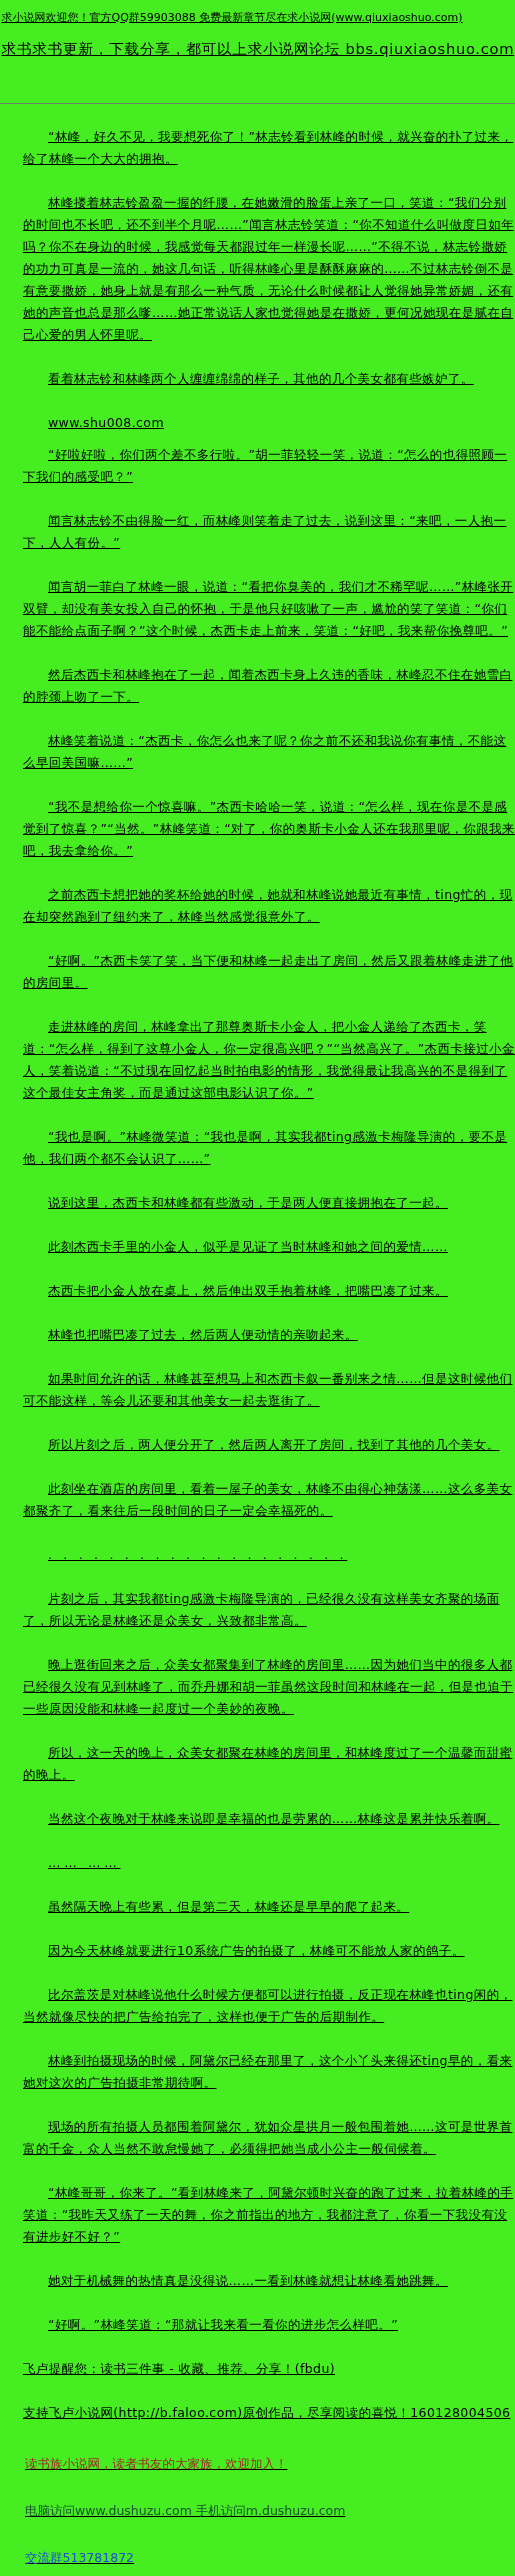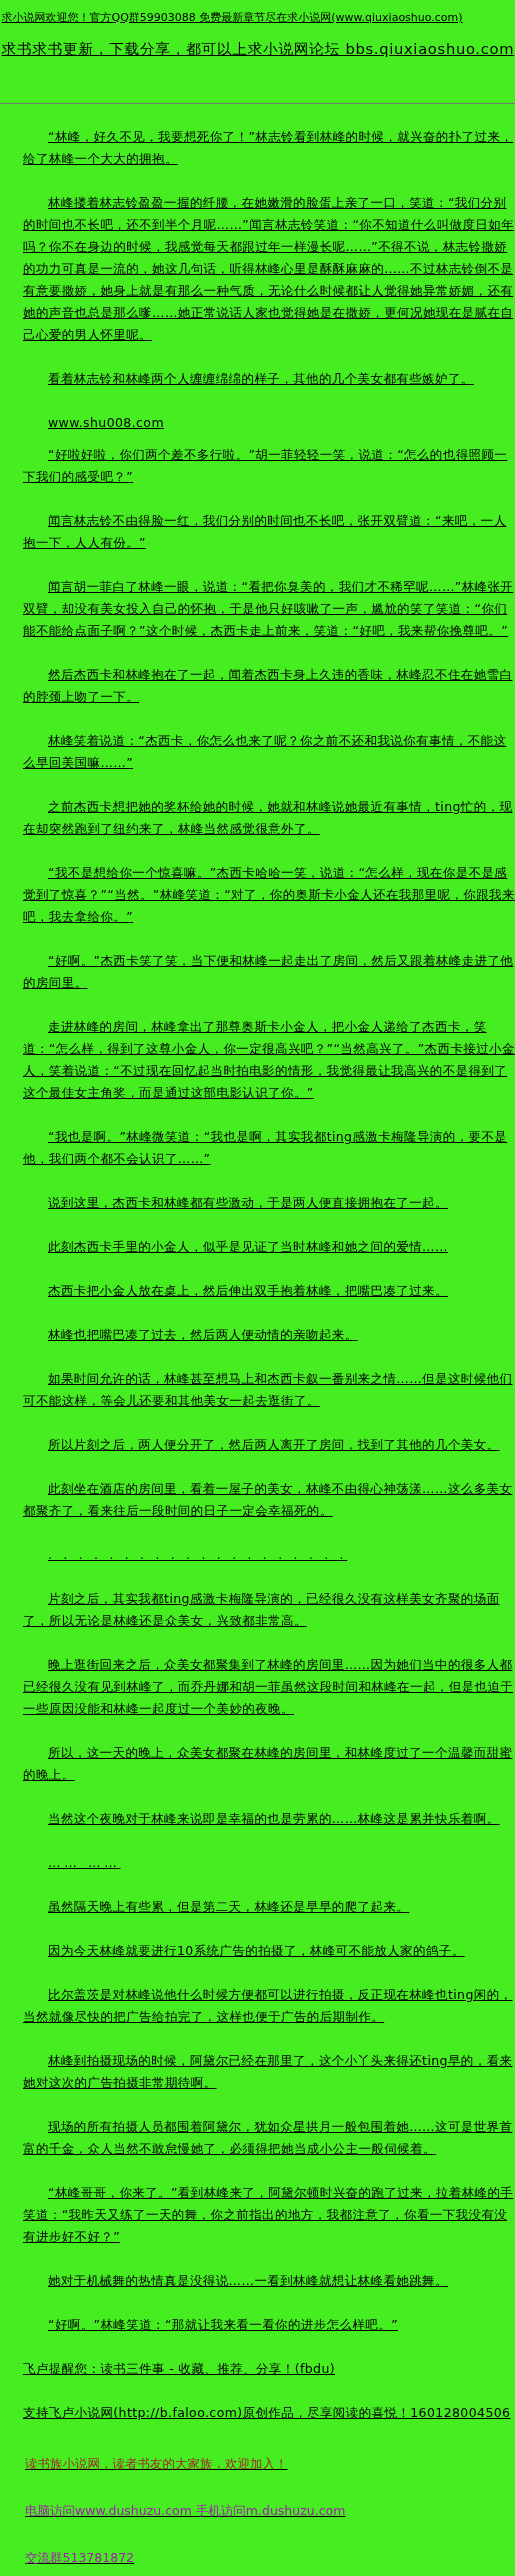--- a/index.html
+++ b/index.html
@@ -47,26 +47,26 @@
 
   <hr class="rule">
 
   <div>
 
   <p class="para">“林峰，好久不见，我要想死你了！”林志铃看到林峰的时候，就兴奋的扑了过来，给了林峰一个大大的拥抱。</p>
       <p class="para">林峰搂着林志铃盈盈一握的纤腰，在她嫩滑的脸蛋上亲了一口，笑道：“我们分别的时间也不长吧，还不到半个月呢……”闻言林志铃笑道：“你不知道什么叫做度日如年吗？你不在身边的时候，我感觉每天都跟过年一样漫长呢……”不得不说，林志铃撒娇的功力可真是一流的，她这几句话，听得林峰心里是酥酥麻麻的……不过林志铃倒不是有意要撒娇，她身上就是有那么一种气质，无论什么时候都让人觉得她异常娇媚，还有她的声音也总是那么嗲……她正常说话人家也觉得她是在撒娇，更何况她现在是腻在自己心爱的男人怀里呢。</p>
       <p class="para">看着林志铃和林峰两个人缠缠绵绵的样子，其他的几个美女都有些嫉妒了。</p>
       <p class="para ad">www.shu008.com</p>
       <p class="para tight">“好啦好啦，你们两个差不多行啦。”胡一菲轻轻一笑，说道：“怎么的也得照顾一下我们的感受吧？”</p>
-      <p class="para">闻言林志铃不由得脸一红，我们分别的时间也不长吧，张开双臂道：“来吧，一人抱一下，人人有份。”</p>
+      <p class="para">闻言林志铃不由得脸一红，而林峰则笑着走了过去，说到这里：“来吧，一人抱一下，人人有份。”</p>
       <p class="para">闻言胡一菲白了林峰一眼，说道：“看把你臭美的，我们才不稀罕呢……”林峰张开双臂，却没有美女投入自己的怀抱，于是他只好咳嗽了一声，尴尬的笑了笑道：“你们能不能给点面子啊？”这个时候，杰西卡走上前来，笑道：“好吧，我来帮你挽尊吧。”</p>
       <p class="para">然后杰西卡和林峰抱在了一起，闻着杰西卡身上久违的香味，林峰忍不住在她雪白的脖颈上吻了一下。</p>
       <p class="para">林峰笑着说道：“杰西卡，你怎么也来了呢？你之前不还和我说你有事情，不能这么早回美国嘛……”</p>
+      <p class="para">“我不是想给你一个惊喜嘛。”杰西卡哈哈一笑，说道：“怎么样，现在你是不是感觉到了惊喜？”“当然。”林峰笑道：“对了，你的奥斯卡小金人还在我那里呢，你跟我来吧，我去拿给你。”</p>
       <p class="para">之前杰西卡想把她的奖杯给她的时候，她就和林峰说她最近有事情，ting忙的，现在却突然跑到了纽约来了，林峰当然感觉很意外了。</p>
-      <p class="para">“我不是想给你一个惊喜嘛。”杰西卡哈哈一笑，说道：“怎么样，现在你是不是感觉到了惊喜？”“当然。”林峰笑道：“对了，你的奥斯卡小金人还在我那里呢，你跟我来吧，我去拿给你。”</p>
       <p class="para">“好啊。”杰西卡笑了笑，当下便和林峰一起走出了房间，然后又跟着林峰走进了他的房间里。</p>
       <p class="para">走进林峰的房间，林峰拿出了那尊奥斯卡小金人，把小金人递给了杰西卡，笑道：“怎么样，得到了这尊小金人，你一定很高兴吧？”“当然高兴了。”杰西卡接过小金人，笑着说道：“不过现在回忆起当时拍电影的情形，我觉得最让我高兴的不是得到了这个最佳女主角奖，而是通过这部电影认识了你。”</p>
       <p class="para">“我也是啊。”林峰微笑道：“我也是啊，其实我都ting感激卡梅隆导演的，要不是他，我们两个都不会认识了……”</p>
       <p class="para">说到这里，杰西卡和林峰都有些激动，于是两人便直接拥抱在了一起。</p>
       <p class="para">此刻杰西卡手里的小金人，似乎是见证了当时林峰和她之间的爱情……</p>
       <p class="para">杰西卡把小金人放在桌上，然后伸出双手抱着林峰，把嘴巴凑了过来。</p>
       <p class="para">林峰也把嘴巴凑了过去，然后两人便动情的亲吻起来。</p>
       <p class="para">如果时间允许的话，林峰甚至想马上和杰西卡叙一番别来之情……但是这时候他们可不能这样，等会儿还要和其他美女一起去逛街了。</p>
       <p class="para">所以片刻之后，两人便分开了，然后两人离开了房间，找到了其他的几个美女。</p>
       <p class="para">此刻坐在酒店的房间里，看着一屋子的美女，林峰不由得心神荡漾……这么多美女都聚齐了，看来往后一段时间的日子一定会幸福死的。</p>
@@ -84,20 +84,20 @@
       <p class="para">“林峰哥哥，你来了。”看到林峰来了，阿黛尔顿时兴奋的跑了过来，拉着林峰的手笑道：“我昨天又练了一天的舞，你之前指出的地方，我都注意了，你看一下我没有没有进步好不好？”</p>
       <p class="para">她对于机械舞的热情真是没得说……一看到林峰就想让林峰看她跳舞。</p>
       <p class="para">“好啊。”林峰笑道：“那就让我来看一看你的进步怎么样吧。”</p>
       <p class="para flush">飞卢提醒您：读书三件事 - 收藏、推荐、分享！(fbdu)</p>
       <p class="para flush">支持飞卢小说网(http://b.faloo.com)原创作品，尽享阅读的喜悦！160128004506</p>
     </div>
 
   <div class="footer">
 
   <div class="footer-line" style="color: rgb(160, 40, 40);">读书族小说网，读者书友的大家族，欢迎加入！</div>
-      <div class="footer-line" style="color: #a21caf;">电脑访问www.dushuzu.com 手机访问m.dushuzu.com</div>
-      <div class="footer-line" style="color: #a21caf;">交流群513781872</div>
+      <div class="footer-line" style="color: #14532d;">电脑访问www.dushuzu.com 手机访问m.dushuzu.com</div>
+      <div class="footer-line" style="color: #1d4ed8;">交流群513781872</div>
     </div>
 
   <div class="bottom">求书求书更新，下载分享，都可以上求小说网论坛 bbs.qiuxiaoshuo.com</div>
 
 </div>
 
 
 </body></html>

